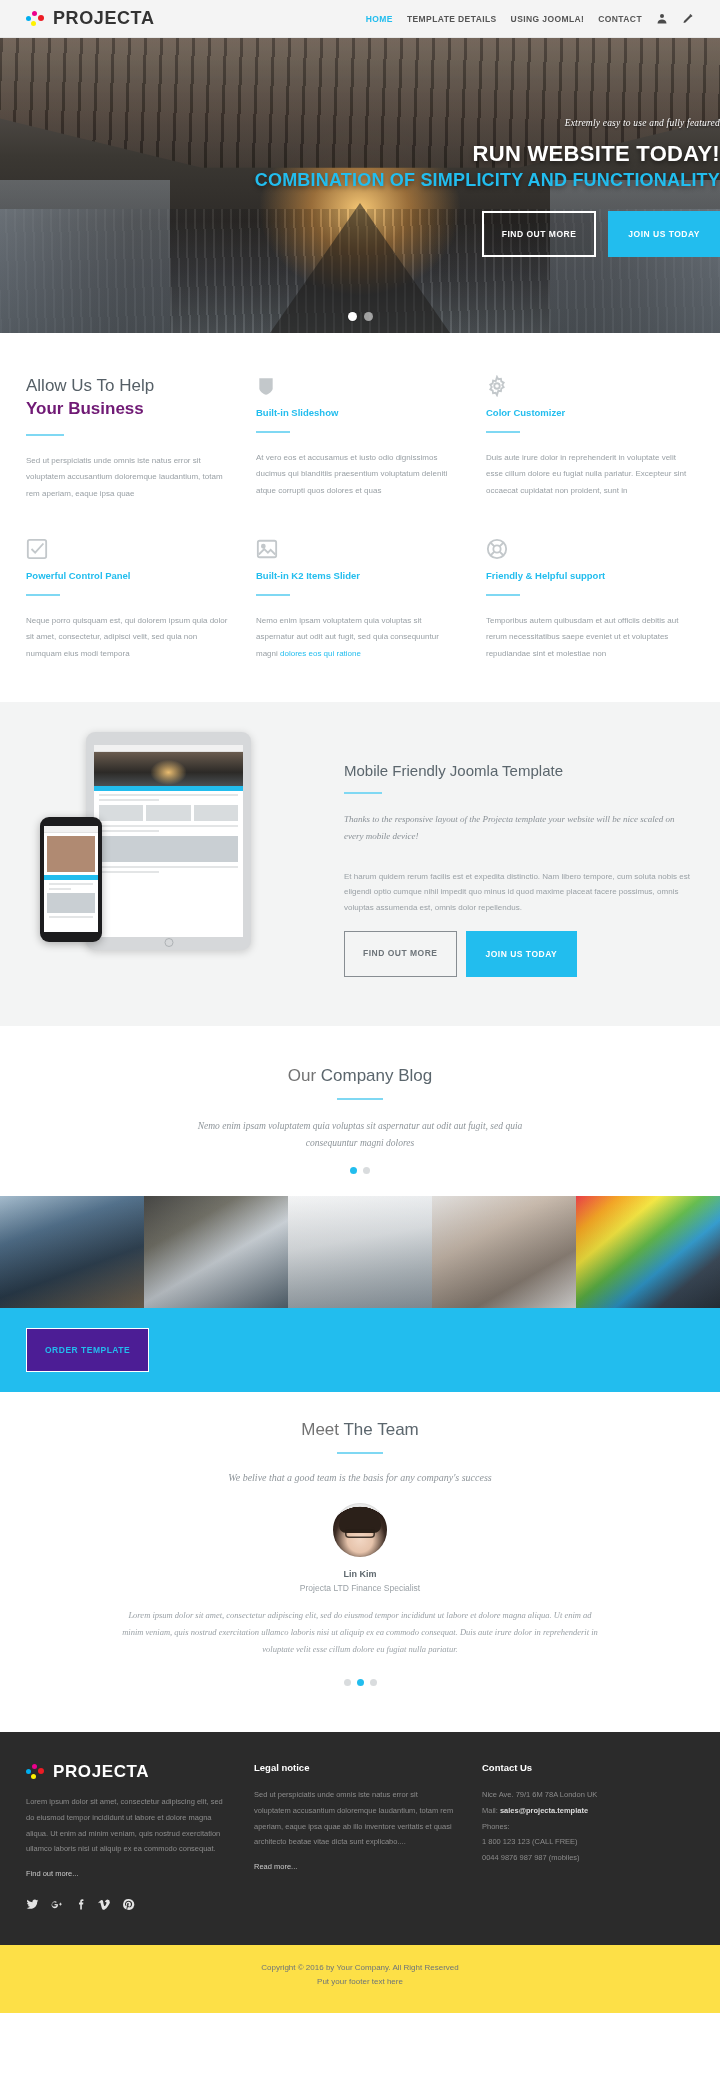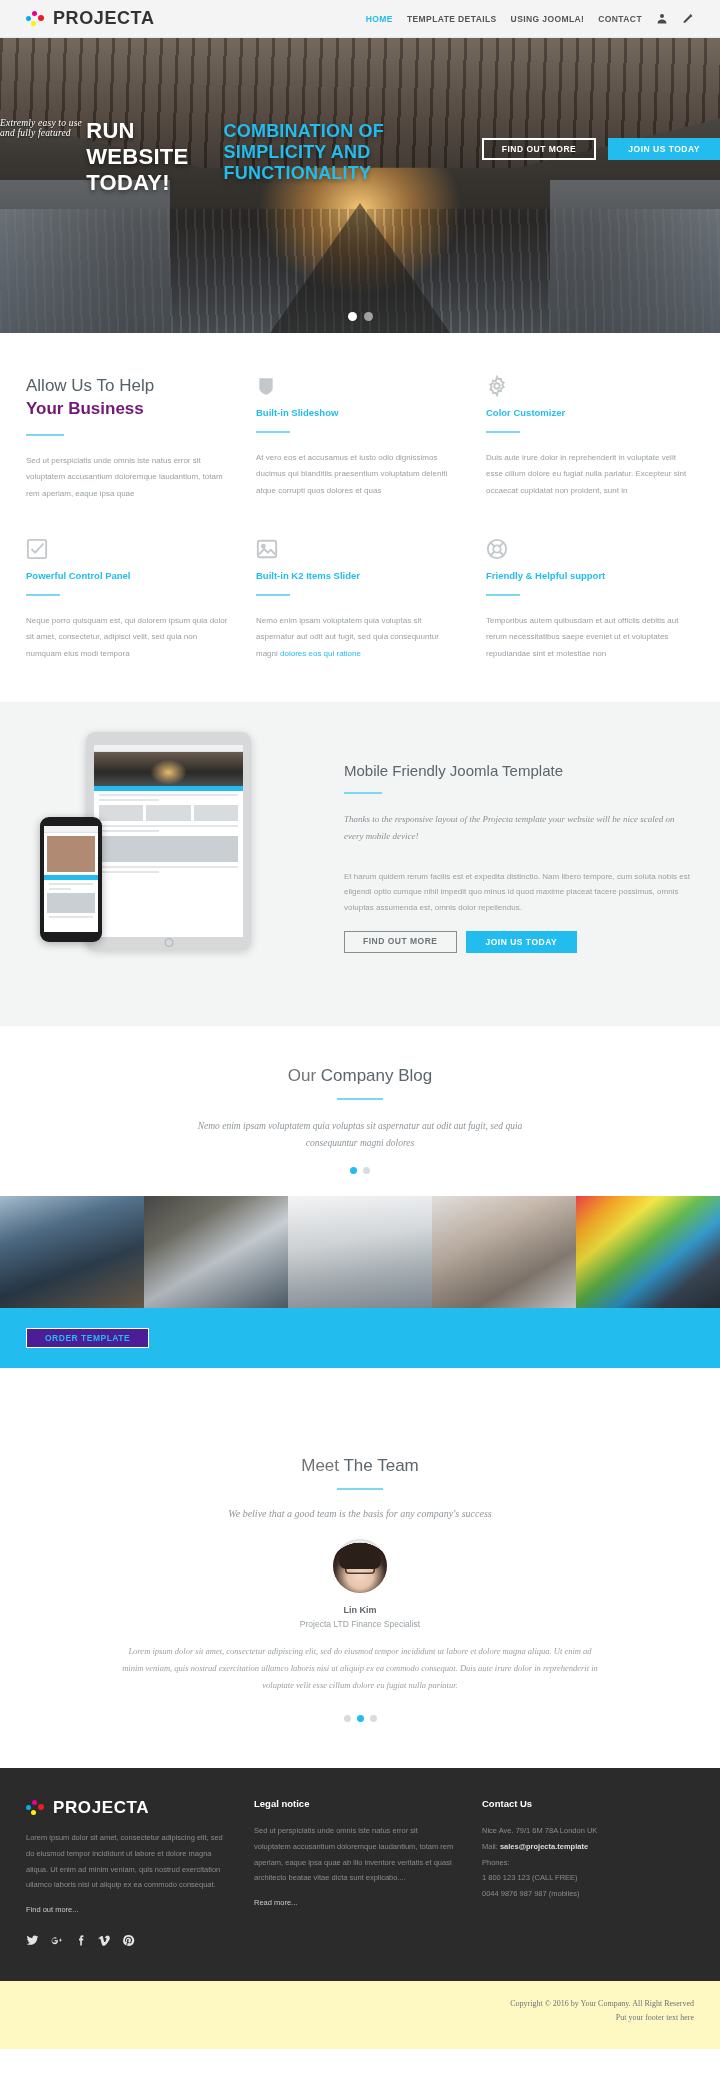--- a/index.html
+++ b/index.html
@@ -78,21 +78,21 @@
     transform: translateX(-50%);
   }
   .hero-side-l, .hero-side-r {
     position:absolute; bottom:0; width:170px; height:52%;
     background: linear-gradient(180deg, rgba(150,160,170,.45), rgba(70,76,82,.5));
   }
   .hero-side-l { left:0; }
   .hero-side-r { right:0; }
   .hero-inner {
     position: relative; z-index: 3; height: 100%;
-    display:flex; flex-direction: row; align-items:flex-start; justify-content:flex-start;
+    display:flex; flex-direction: column; align-items:flex-end; justify-content:flex-start;
     padding-top: 80px;
   }
   .hero-kicker {
     font-family: "Liberation Serif", serif;
     font-style: italic;
     font-size: 9.5px;
     color: #ffffff;
     letter-spacing: .2px;
     text-shadow: 0 1px 2px rgba(0,0,0,.6);
     margin-bottom: 13px;
@@ -103,21 +103,21 @@
   }
   .hero-sub {
     font-size: 18px; font-weight: bold; color:#22bdee; letter-spacing: .2px;
     margin-top: 3px;
     text-shadow: 0 2px 5px rgba(0,0,0,.45);
   }
   .hero-buttons { display:flex; gap: 12px; margin-top: 20px; }
   .btn {
     font-size: 8.5px; font-weight: bold; letter-spacing: .5px;
     text-transform: uppercase; text-decoration:none;
-    padding: 4px 18px; display:inline-block; white-space:nowrap;
+    padding: 16px 18px; display:inline-block; white-space:nowrap;
   }
   .btn-outline-light { border: 2px solid #fff; color:#fff; background: rgba(0,0,0,0.12); }
   .btn-cyan { background:#22bdee; color:#fff; border:2px solid #22bdee; }
   .hero-dots { position:absolute; bottom: 12px; left:0; right:0; z-index:4; display:flex; justify-content:center; gap:7px; }
   .dot { width: 9px; height: 9px; border-radius:50%; background: rgba(255,255,255,.55); }
   .dot.on { background:#fff; box-shadow: 0 0 0 1px rgba(0,0,0,.1); }
 
   
   .features { padding: 42px 26px 40px; }
   .frow { display:flex; gap: 28px; }
@@ -217,21 +217,21 @@
   
   .cta {
     background:#22bdee;
     padding: 20px 26px;
     display:flex; align-items:center; gap: 18px;
   }
   .cta-text { font-size: 13px; color:#fff; line-height:1.5; flex:1; }
   .btn-white { background:#4c1d95; color:#22bdee; border:1px solid #fff; }
 
   
-  .team { padding: 54px 26px 46px; text-align:center;margin-top:34px; }
+  .team { padding: 28px 26px 46px; text-align:center; }
   .team-sub {
     font-family:"Liberation Serif", serif; font-style:italic;
     font-size: 10px; color:#8e959a; margin-bottom: 20px;
   }
   .avatar {
     width: 54px; height: 54px; border-radius:50%; margin: 0 auto 12px;
     background: radial-gradient(circle at 50% 68%, #f2d7c4 0%, #e6c3ab 28%, #3b2b23 56%, #2a1d17 72%, #e9e9e9 73%);
     position: relative; overflow:hidden;
     box-shadow: inset 0 0 0 1px rgba(0,0,0,.05);
   }
@@ -261,21 +261,21 @@
   .f-brand .brand-name { color:#fff; font-size: 17px; }
   .f-head { font-size: 9.5px; font-weight:bold; color:#fff; margin-bottom: 14px; }
   .f-text { font-size: 7.5px; color:#8b8b8b; line-height: 2.1; }
   .f-link { font-size: 7.5px; color:#c9c9c9; display:inline-block; margin-top: 12px; text-decoration:none; }
   .f-contact { font-size: 7.5px; color:#8b8b8b; line-height: 2.1; }
   .f-contact b { color:#dcdcdc; font-weight: bold; }
   .socials { display:flex; gap: 11px; margin-top: 18px; }
   .soc { width: 13px; height: 13px; color:#e4e4e4; }
   .soc svg { display:block; }
   .copyright {
-    background:#fef9c3; padding: 16px 26px 24px; text-align:right;font-family:Liberation Serif, serif;
+    background:#fde047; padding: 16px 26px 24px; text-align:center;
   }
   .copyright div { font-size: 8px; color:#6d7479; line-height: 1.75; }
 </style>
 </head>
 <body>
 
 <div class="page">
 
   <div class="header">
     <div class="brand">

